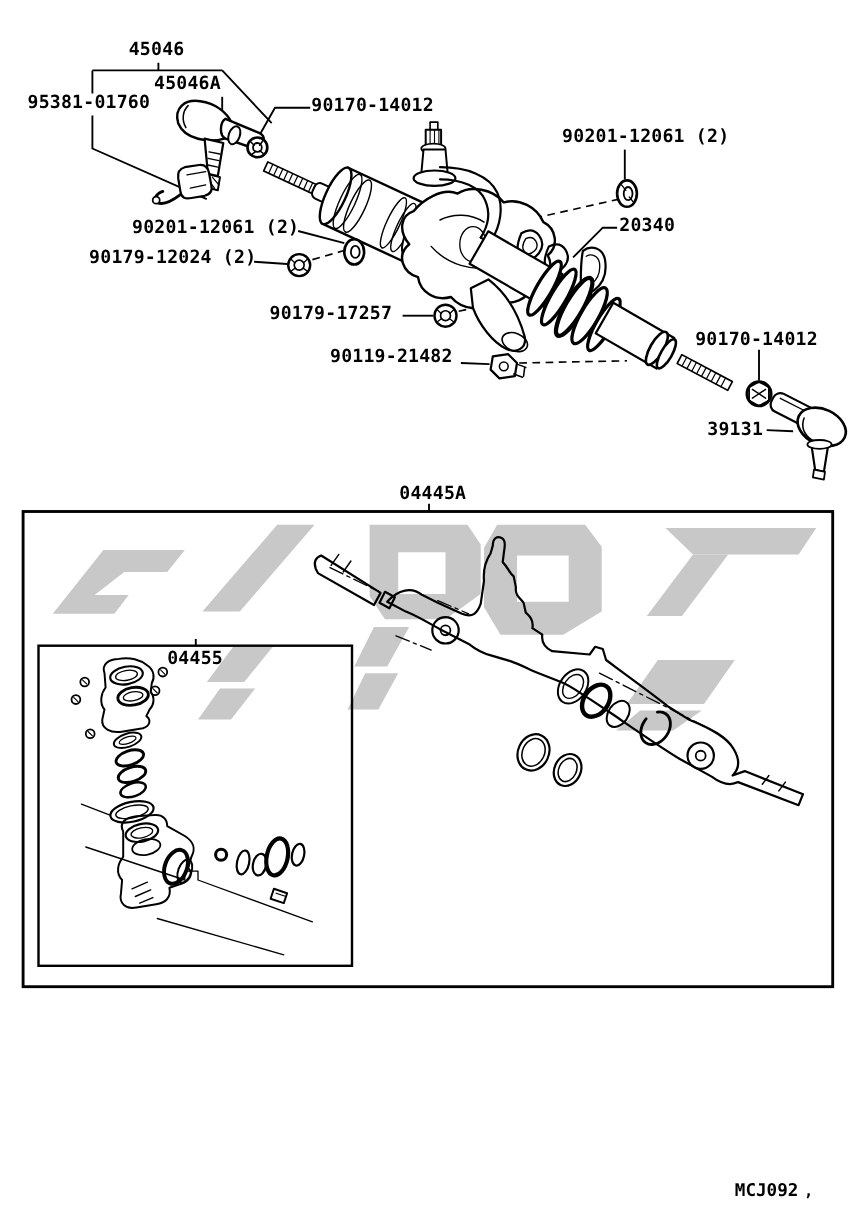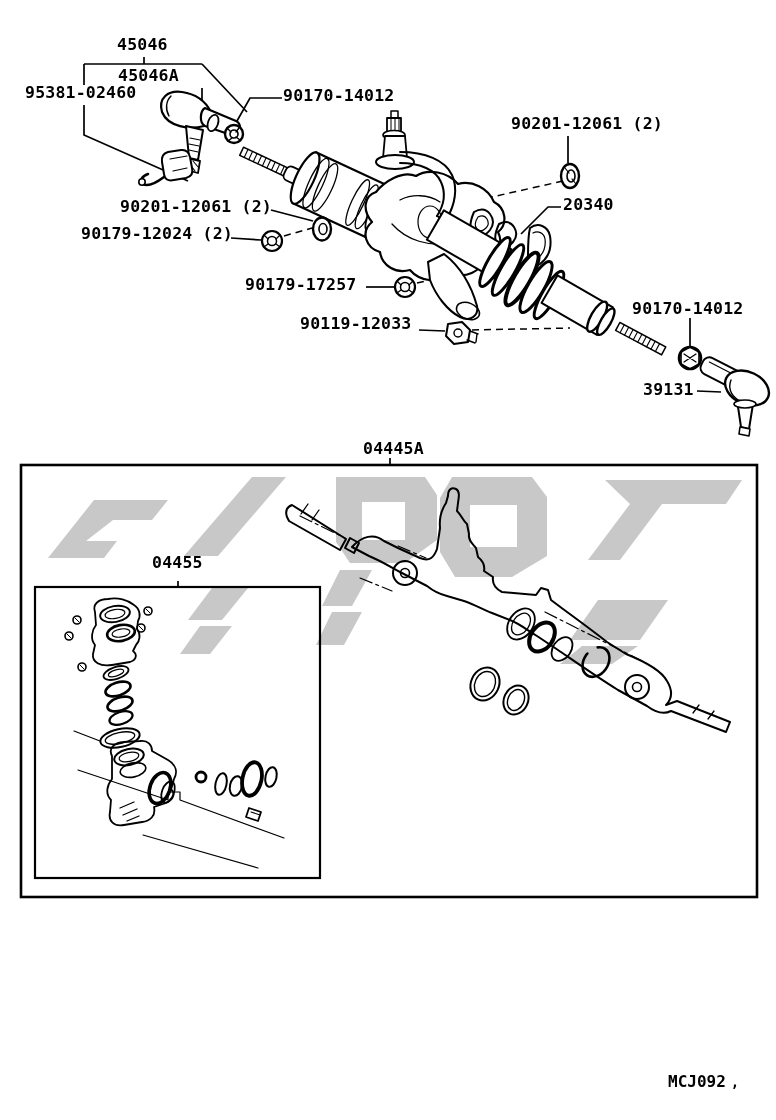--- a/index.html
+++ b/index.html
@@ -295,29 +295,29 @@
 
     <g stroke-width="1.2">
       <path d="M74,731 L100,741"></path>
       <path d="M78,770 L168,800 L168,792 L180,792 L180,800 L284,838"></path>
       <path d="M143,835 L258,868"></path>
     </g>
   </g>
 </svg>
 
 <div class="lbl" style="left:117px;top:37px">45046</div>
-<div class="lbl" style="left:118px;top:68px">45046A</div>
-<div class="lbl" style="left:25px;top:85px">95381-02460</div>
+<div class="lbl" style="left:140px;top:68px">45046A</div>
+<div class="lbl" style="left:25px;top:85px">95381-01760</div>
 <div class="lbl" style="left:283px;top:88px">90170-14012</div>
 <div class="lbl" style="left:511px;top:116px">90201-12061 (2)</div>
 <div class="lbl" style="left:563px;top:197px">20340</div>
 <div class="lbl" style="left:120px;top:199px">90201-12061 (2)</div>
 <div class="lbl" style="left:81px;top:226px">90179-12024 (2)</div>
 <div class="lbl" style="left:245px;top:277px">90179-17257</div>
-<div class="lbl" style="left:300px;top:316px">90119-12033</div>
+<div class="lbl" style="left:300px;top:316px">90119-21482</div>
 <div class="lbl" style="left:632px;top:301px">90170-14012</div>
 <div class="lbl" style="left:643px;top:382px">39131</div>
 <div class="lbl" style="left:363px;top:441px">04445A</div>
-<div class="lbl" style="left:152px;top:555px">04455</div>
+<div class="lbl" style="left:152px;top:591px">04455</div>
 
 <div class="footer-code" style="left:668px;top:1072px;position:absolute"><span>MCJ092</span><span class="footer-mark" style="margin-left:5px">,</span></div>
 
 </div>
 
 </body></html>

